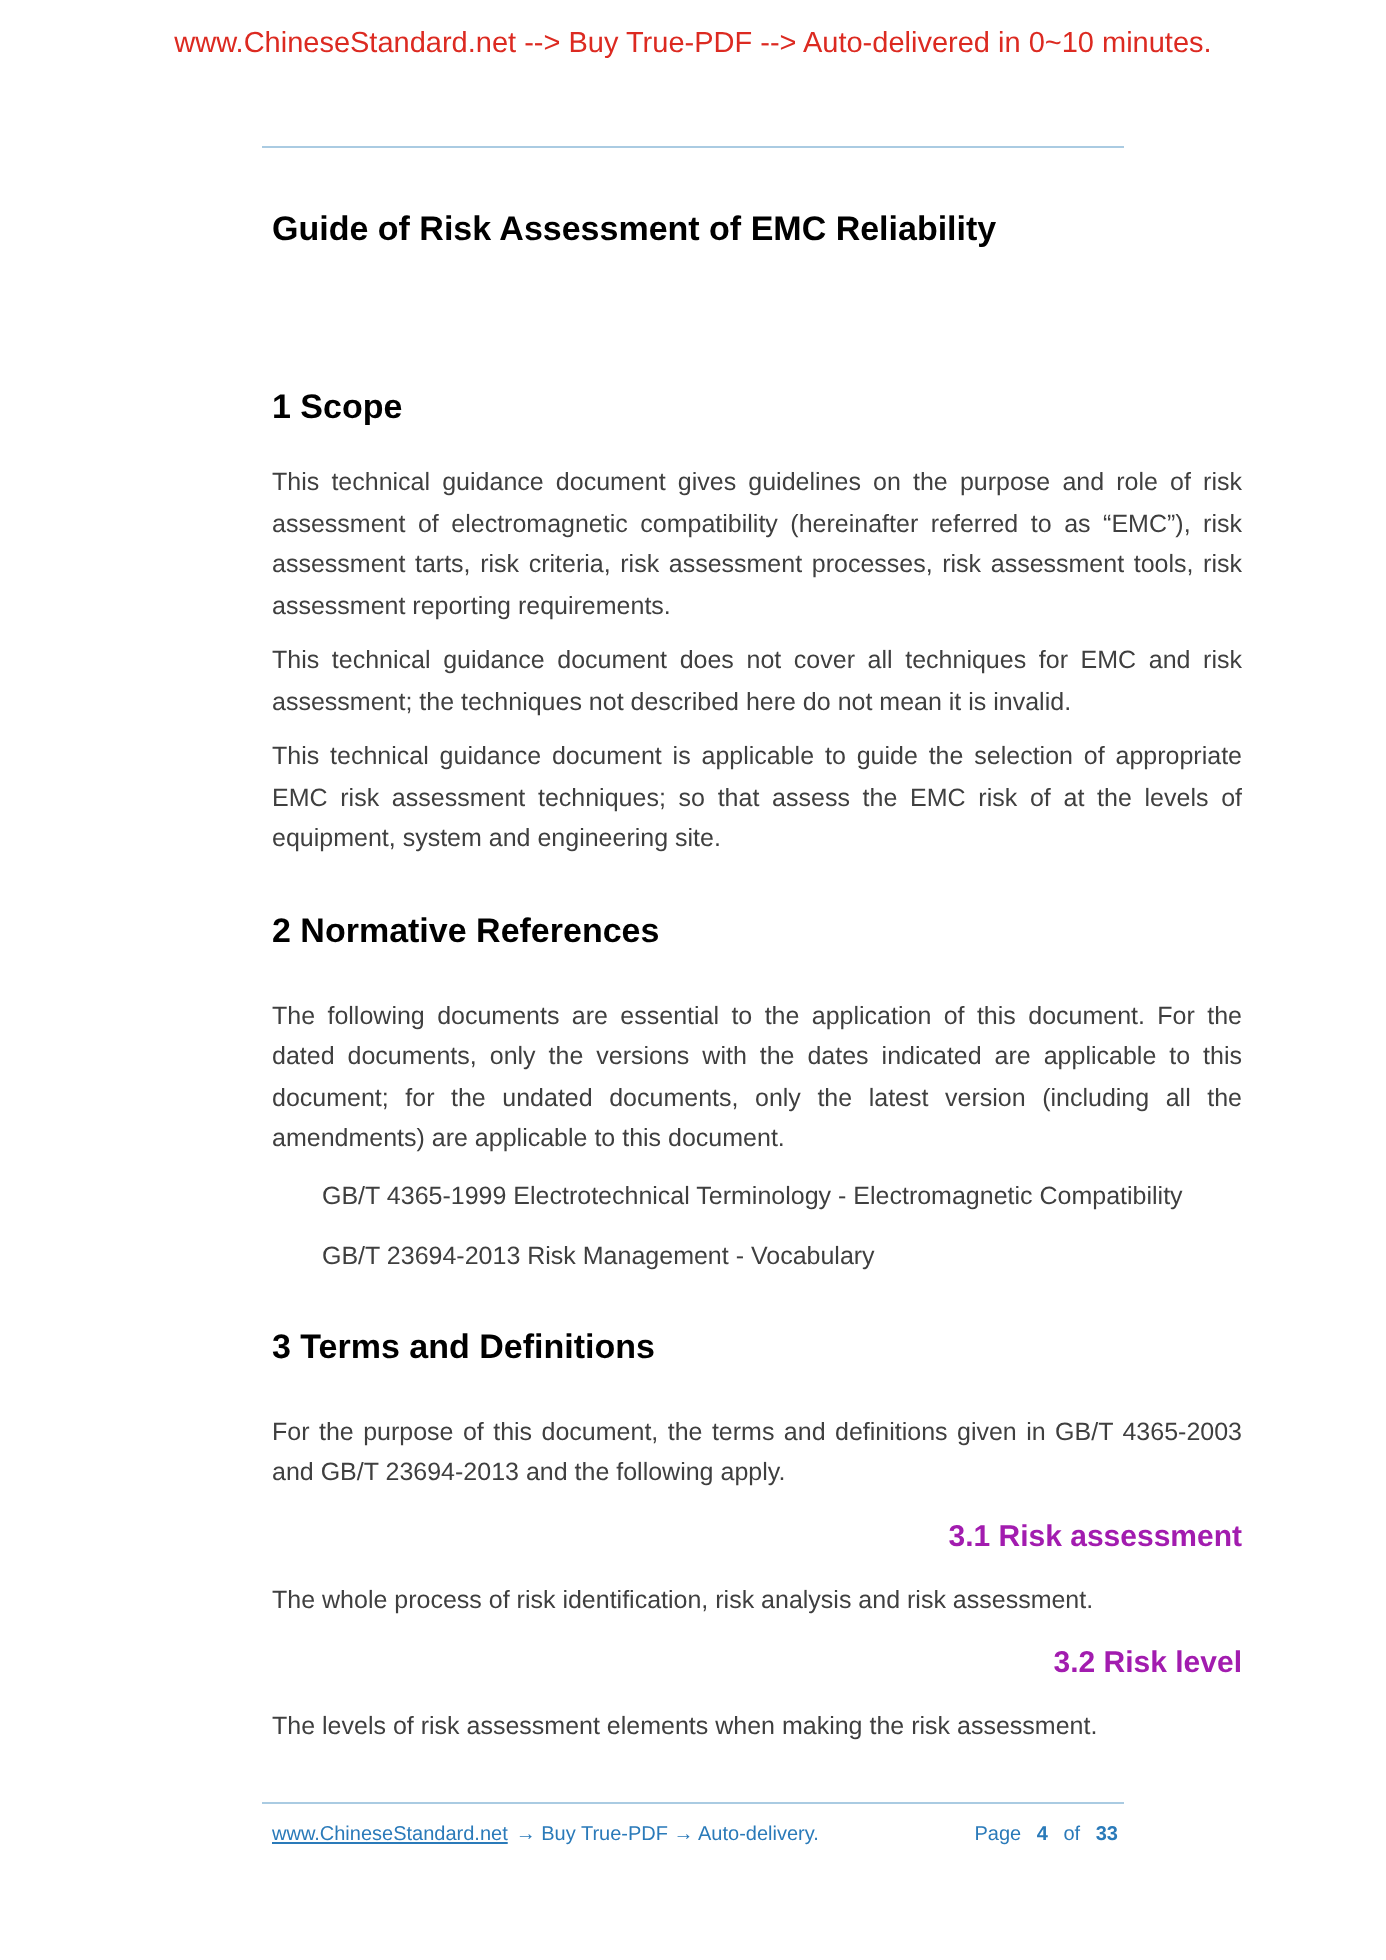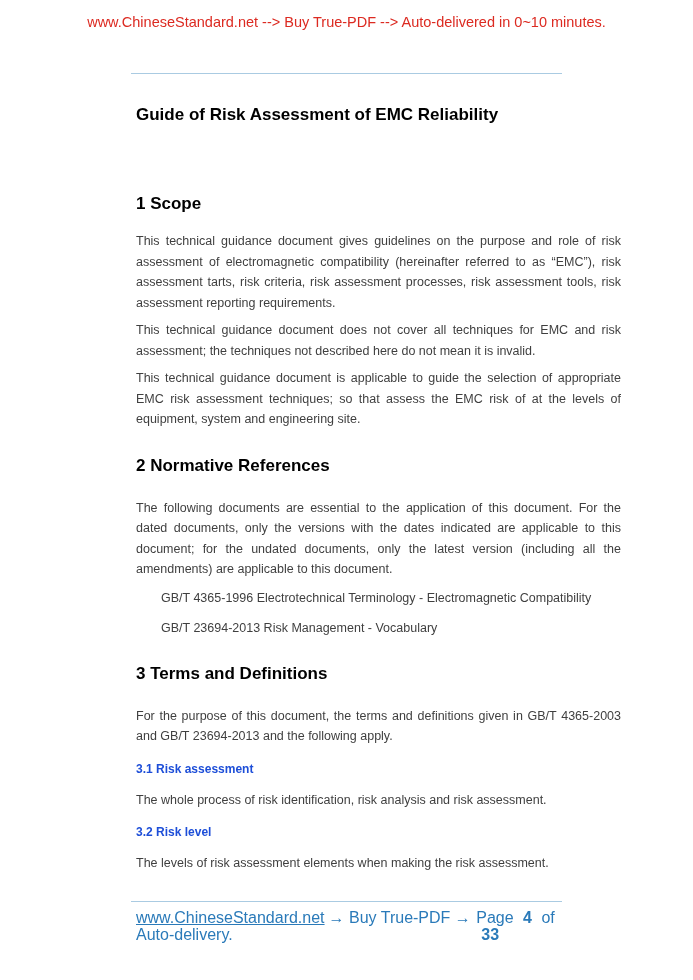--- a/index.html
+++ b/index.html
@@ -68,24 +68,25 @@
     text-align: justify;
     text-align-last: left;
   }
   .ref-line {
     font-size: 12.5px;
     line-height: 20.5px;
     padding-left: 25px;
     list-style: none;
   }
   .sub-heading {
-    font-size: 12px;
+    font-size: 15px;
     font-weight: bold;
-    color: #1d4ed8;
+    color: #a21caf;
     line-height: 20.5px;
+    text-align: right;
   }
 
   .mt-68 { margin-top: 68px; }
   .mt-25 { margin-top: 25px; }
   .mt-24 { margin-top: 24px; }
   .mt-22 { margin-top: 22px; }
   .mt-17 { margin-top: 17px; }
   .mt-12 { margin-top: 12px; }
   .mt-11 { margin-top: 11px; }
   .mt-10 { margin-top: 10px; }
@@ -95,21 +96,21 @@
   
   .footer-row {
     position: absolute;
     top: 909px;
     left: 105px;
     right: 103px;
     display: flex;
     justify-content: space-between;
     align-items: baseline;
     color: #2a7ab9;
-    font-size: 16px;
+    font-size: 10px;
     line-height: 17px;
   }
   .footer-link {
     color: #2a7ab9;
     text-decoration: underline;
     cursor: pointer;
   }
   .footer-tagline { margin-left: 4px; }
   .footer-right span { margin-left: 5px; }
   .footer-right span:first-child { margin-left: 0; }
@@ -128,21 +129,21 @@
     <h1 class="title">Guide of Risk Assessment of EMC Reliability</h1>
 
     <h2 class="sec-heading mt-68">1 Scope</h2>
     <p class="body-p mt-17">This technical guidance document gives guidelines on the purpose and role of risk assessment of electromagnetic compatibility (hereinafter referred to as “EMC”), risk assessment tarts, risk criteria, risk assessment processes, risk assessment tools, risk assessment reporting requirements.</p>
     <p class="body-p mt-7">This technical guidance document does not cover all techniques for EMC and risk assessment; the techniques not described here do not mean it is invalid.</p>
     <p class="body-p mt-7">This technical guidance document is applicable to guide the selection of appropriate EMC risk assessment techniques; so that assess the EMC risk of at the levels of equipment, system and engineering site.</p>
 
     <h2 class="sec-heading mt-25">2 Normative References</h2>
     <p class="body-p mt-22">The following documents are essential to the application of this document. For the dated documents, only the versions with the dates indicated are applicable to this document; for the undated documents, only the latest version (including all the amendments) are applicable to this document.</p>
     <ul>
-      <li class="ref-line mt-8">GB/T 4365-1996 Electrotechnical Terminology - Electromagnetic Compatibility</li>
+      <li class="ref-line mt-8">GB/T 4365-1999 Electrotechnical Terminology - Electromagnetic Compatibility</li>
       <li class="ref-line mt-10">GB/T 23694-2013 Risk Management - Vocabulary</li>
     </ul>
 
     <h2 class="sec-heading mt-24">3 Terms and Definitions</h2>
     <p class="body-p mt-22">For the purpose of this document, the terms and definitions given in GB/T 4365-2003 and GB/T 23694-2013 and the following apply.</p>
 
     <h3 class="sub-heading mt-12">3.1 Risk assessment</h3>
     <p class="body-p mt-11">The whole process of risk identification, risk analysis and risk assessment.</p>
 
     <h3 class="sub-heading mt-11">3.2 Risk level</h3>

